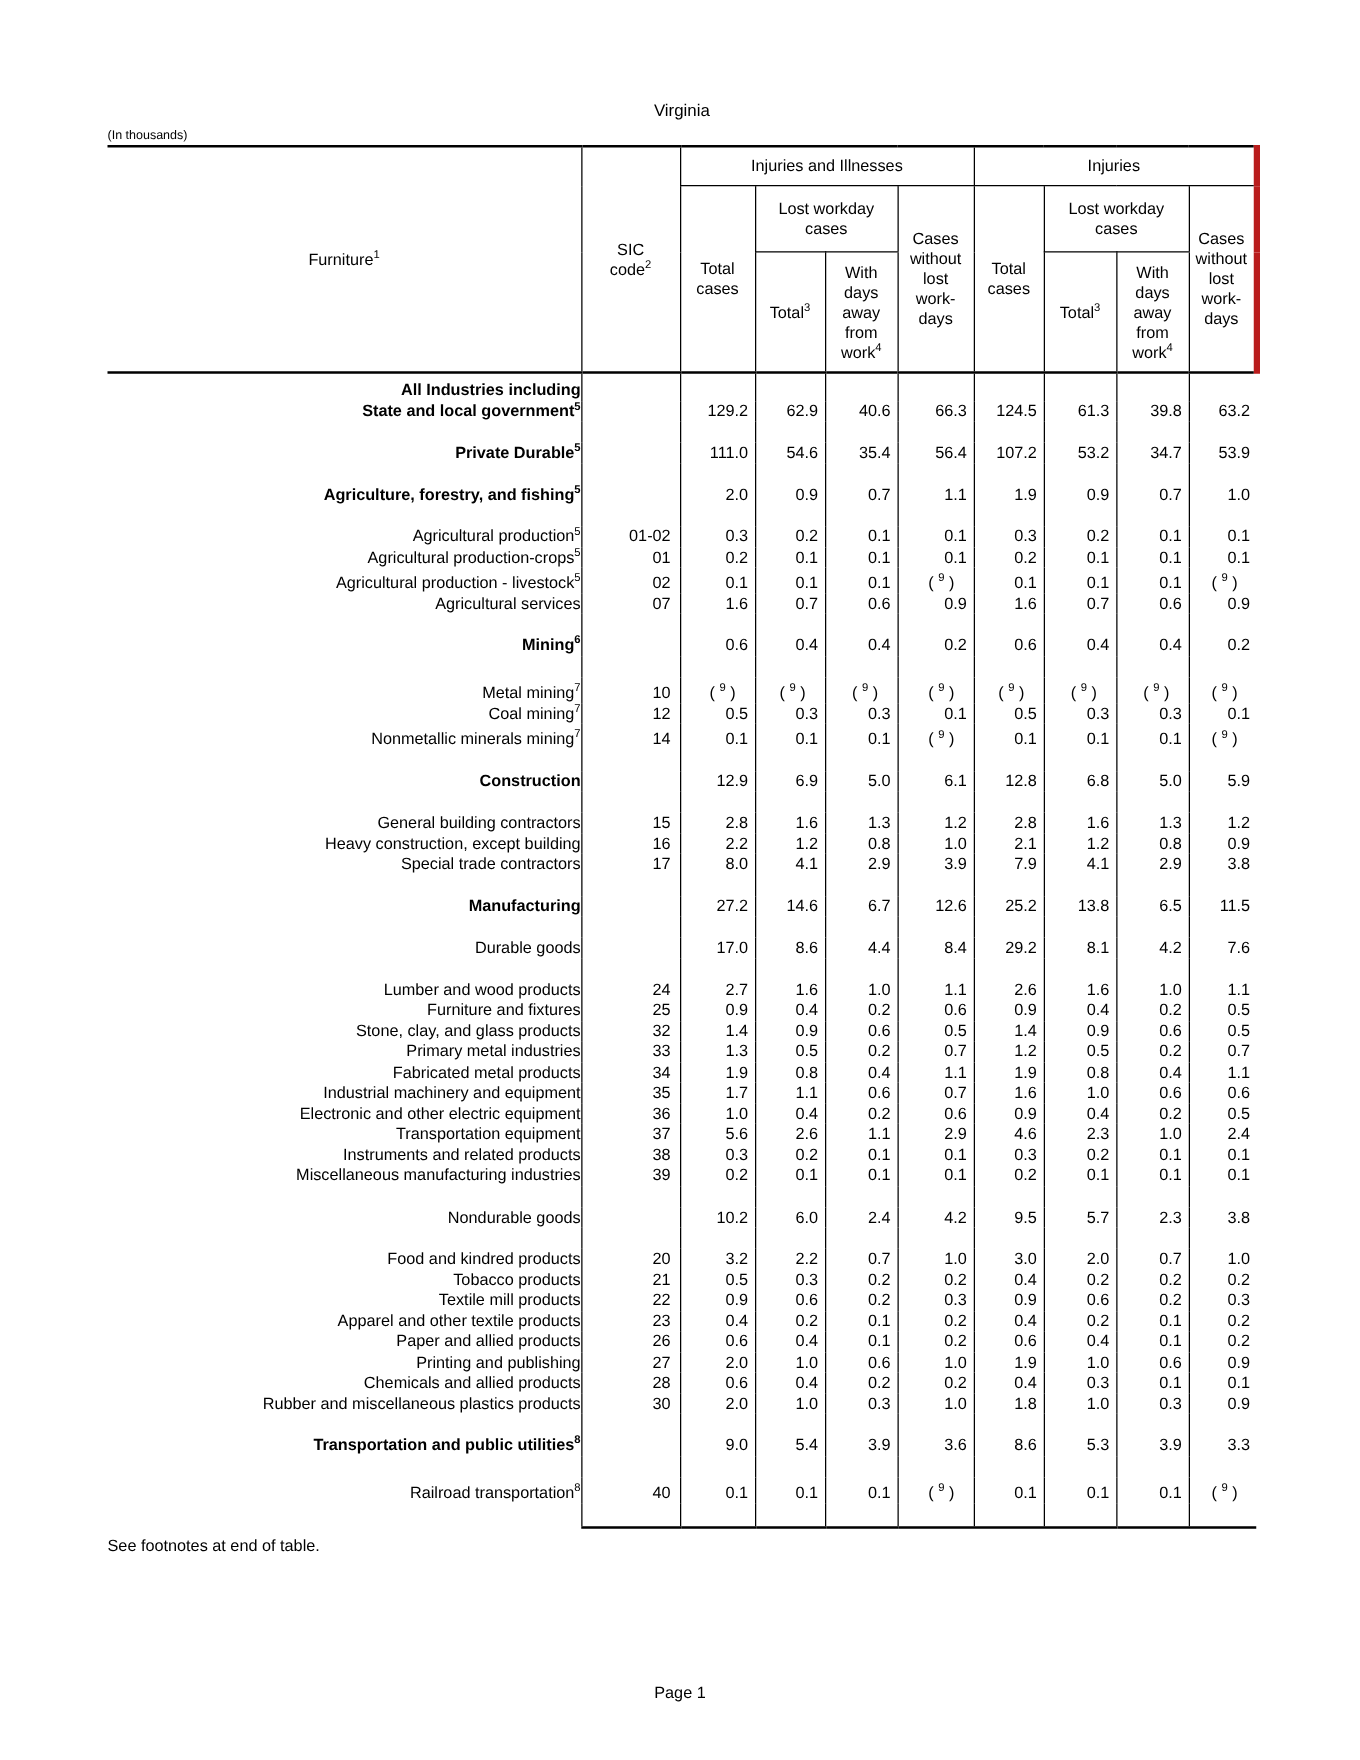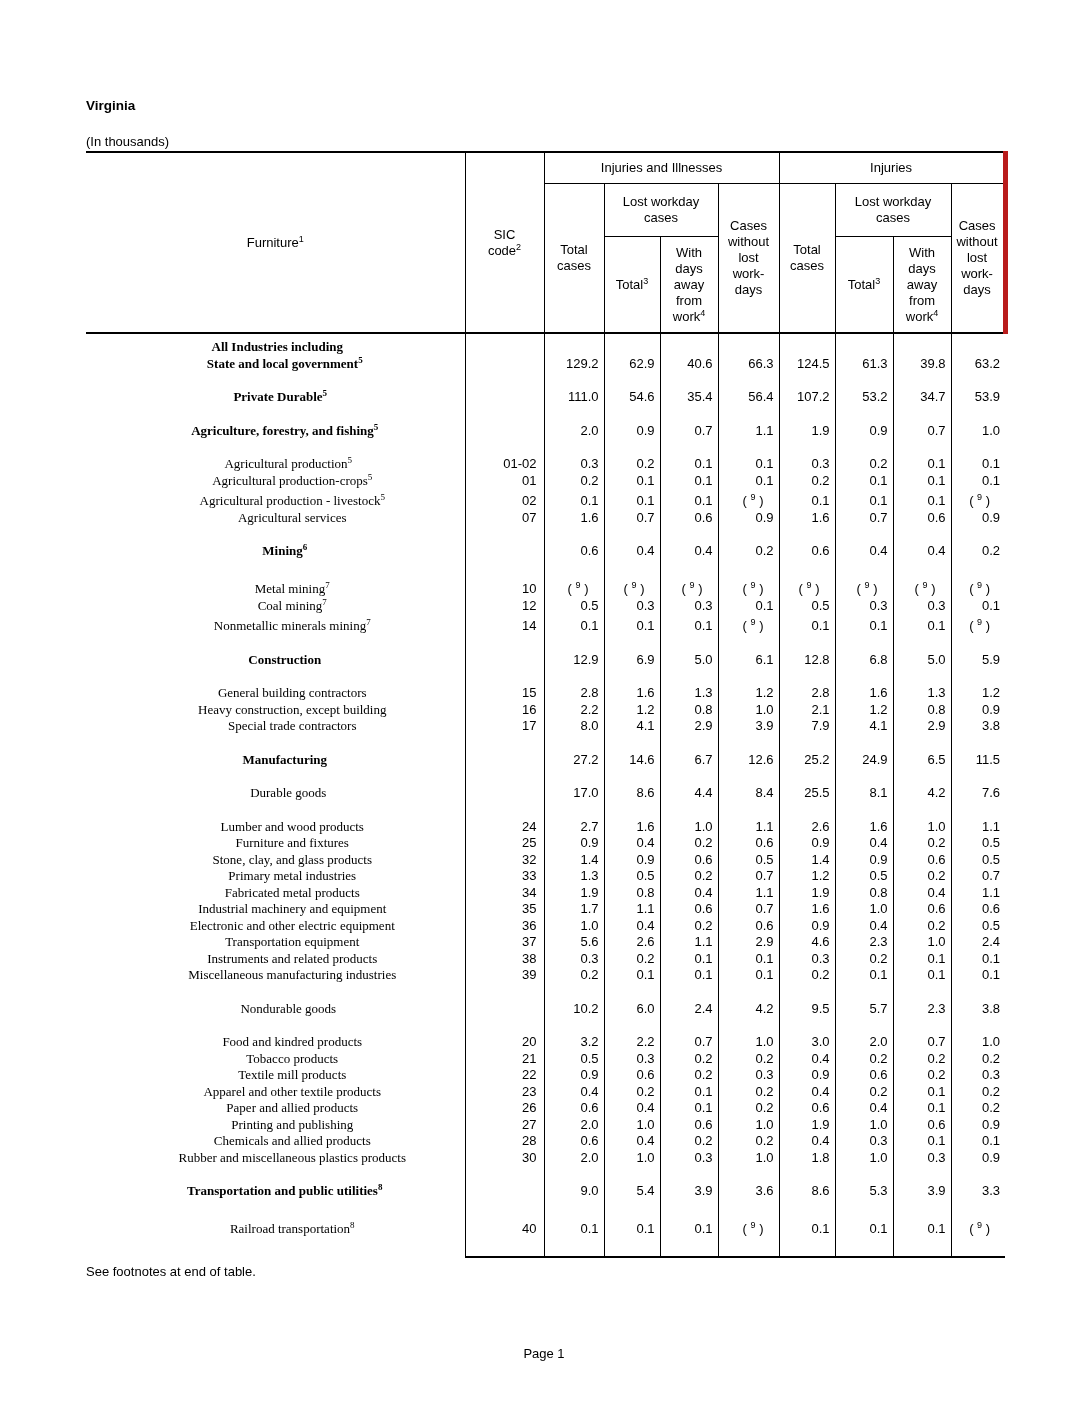--- a/index.html
+++ b/index.html
@@ -3,22 +3,22 @@
 <meta charset="utf-8">
 <style>
   html,body { margin:0; padding:0; background:#e8e8e8; }
   .page {
     width:1088px; height:1408px; background:#ffffff; position:relative;
     font-family:"Liberation Sans", sans-serif; color:#000;
     margin:0 auto; overflow:hidden;
   }
   .content { position:absolute; left:86px; top:63px; width:919px; }
   .title { font-size:14px; font-weight:bold; white-space:pre-wrap; letter-spacing:0; }
-  .state { font-weight:bold; font-size:13.5px; margin-top:35px; }
-  .units { font-size:13px; margin-top:21px; margin-bottom:2px; }
+  .state { text-align:center; font-weight:normal; font-size:13.5px; margin-top:18px; }
+  .units { font-size:10px; margin-top:7px; margin-bottom:2px; }
 
   table.main { border-collapse:collapse; table-layout:fixed; width:919px; }
   th, td { margin:0; }
   th {
     font-weight:normal; font-size:13px; text-align:center;
     white-space:pre-line; line-height:16px; padding:1px 2px;
     vertical-align:middle;
   }
   
   .v  { border-left:1px solid #000; }
@@ -27,21 +27,21 @@
   .hbot { border-bottom:2px solid #000; }      
   .gline { border-bottom:1px solid #000; }     
   .redge { border-right:5px solid #b91c1c; }      
 
   thead tr.r1 th { height:28px; }
   thead th.lwc  { height:50px; }
   thead tr.r3 th { height:93px; }
 
   tbody td { height:16.5px; line-height:16.5px; font-size:13px; padding:0; vertical-align:bottom; }
   tbody tr.first td { padding-top:5px; }
-  td.ind { text-align:center; white-space:nowrap; overflow:visible;font-family:Liberation Serif, serif; }
+  td.ind { text-align:right; white-space:nowrap; overflow:visible; }
   td.ind.b { font-weight:bold; }
   td.num { text-align:right; padding-right:5px; white-space:nowrap; }
   td.sic { text-align:right; padding-right:7px; }
   td.fn  { padding-right:15px; }
   tr.spacer td { height:17px; }
   tr.bottomrow td { height:18px; }
   tr.bottomrow td.bb { border-bottom:2px solid #000; }
 
   sup { font-size:9px; line-height:0; vertical-align:super; letter-spacing:0; }
   .fnmark { font-size:9px; vertical-align:super; }
@@ -407,21 +407,21 @@
             <td class="v"></td>
           </tr>
           <tr>
             <td class="ind b" style="padding-left: 19px;"><span>Manufacturing</span></td>
             <td class="sic v"></td>
             <td class="num v">27.2</td>
             <td class="num v">14.6</td>
             <td class="num v">6.7</td>
             <td class="num v">12.6</td>
             <td class="num v">25.2</td>
-            <td class="num v">24.9</td>
+            <td class="num v">13.8</td>
             <td class="num v">6.5</td>
             <td class="num v">11.5</td>
           </tr>
           <tr class="spacer">
             <td></td>
             <td class="v"></td>
             <td class="v"></td>
             <td class="v"></td>
             <td class="v"></td>
             <td class="v"></td>
@@ -430,21 +430,21 @@
             <td class="v"></td>
             <td class="v"></td>
           </tr>
           <tr>
             <td class="ind" style="padding-left: 26px;"><span>Durable goods</span></td>
             <td class="sic v"></td>
             <td class="num v">17.0</td>
             <td class="num v">8.6</td>
             <td class="num v">4.4</td>
             <td class="num v">8.4</td>
-            <td class="num v">25.5</td>
+            <td class="num v">29.2</td>
             <td class="num v">8.1</td>
             <td class="num v">4.2</td>
             <td class="num v">7.6</td>
           </tr>
           <tr class="spacer">
             <td></td>
             <td class="v"></td>
             <td class="v"></td>
             <td class="v"></td>
             <td class="v"></td>

